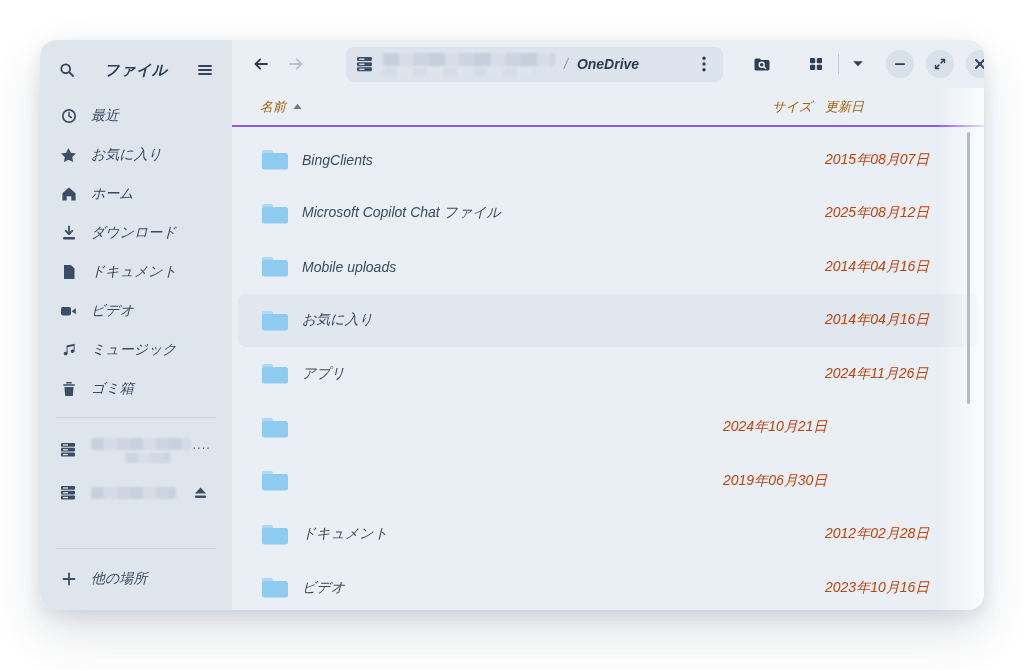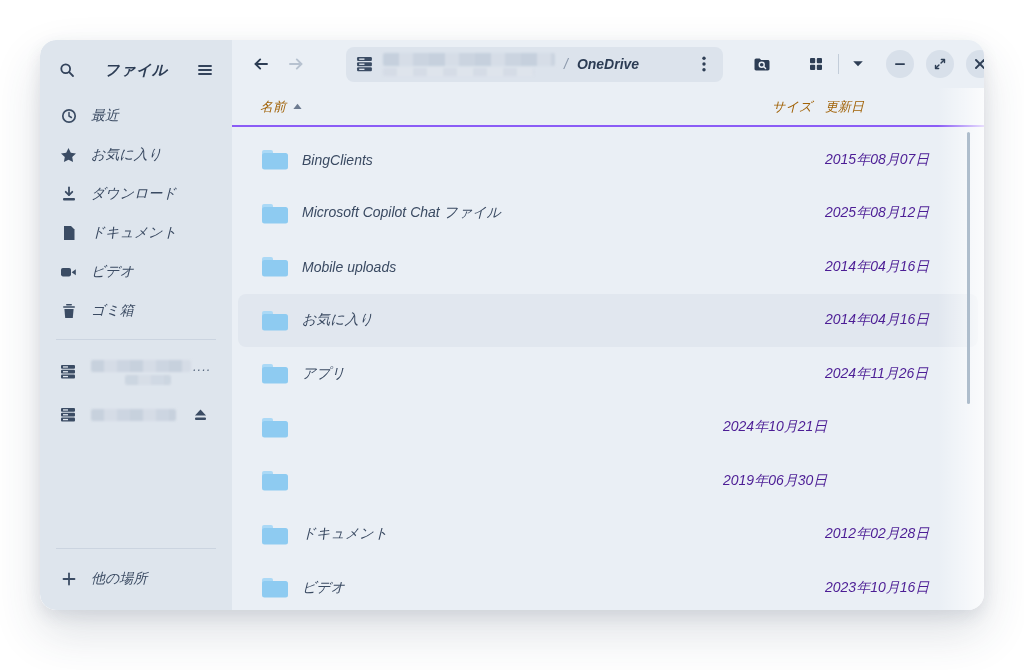--- a/index.html
+++ b/index.html
@@ -51,21 +51,21 @@
   .lh-size{text-align:right;}
   .lh-mod{padding-left:9px;}
   .sort-arrow{color:#6d7b90;display:flex;}
   .rows{flex:1;overflow:hidden;position:relative;padding-top:6px;}
   .row{height:53.5px;display:grid;grid-template-columns:30px 1fr 90px 128px;gap:12px;align-items:center;
     padding:0 40px 0 28px;font-size:14px;color:#3a4a62;}
   .row.hl{background:#e1e7ef;border-radius:8px;margin:0 6px;padding:0 34px 0 22px;}
   .ficon{display:flex;align-items:center;}
   .fname{white-space:nowrap;overflow:hidden;}
   .fsize{text-align:right;color:#97a5b6;}
-  .fdate{color:#4c1d95;padding-left:9px;white-space:nowrap;}
+  .fdate{color:#c2410c;padding-left:9px;white-space:nowrap;}
   .scrollbar{position:absolute;right:14px;top:92px;width:3px;height:272px;border-radius:2px;background:#aebdcc;}
   .right-fade{position:absolute;top:48px;right:0;bottom:0;width:46px;pointer-events:none;
     background:linear-gradient(to right,rgba(255,255,255,0),rgba(255,255,255,.8));}
   svg{display:block;}
 </style>
 </head>
 <body>
 
 <div class="stage">
   <div class="window">
@@ -107,20 +107,28 @@
         <span class="icn">
           <svg width="17" height="16" viewBox="0 0 17 16">
               <path d="M8.5 1l2.3 4.7 5.2.7-3.8 3.6.9 5.1-4.6-2.4-4.6 2.4.9-5.1L1 6.4l5.2-.7z" fill="currentColor"></path>
             </svg>
         </span>
         <span>お気に入り</span>
       </div>
       <div class="sitem">
         <span class="icn">
           <svg width="16" height="16" viewBox="0 0 16 16">
+              <path d="M8 1.6L14.6 7.3V14.5h-4.3V10.2H5.7v4.3H1.4V7.3z" fill="currentColor"></path>
+            </svg>
+        </span>
+        <span>ホーム</span>
+      </div>
+      <div class="sitem">
+        <span class="icn">
+          <svg width="16" height="16" viewBox="0 0 16 16">
               <path d="M8 1.5v7.3" stroke="currentColor" stroke-width="1.8" stroke-linecap="round" fill="none"></path>
               <path d="M4.7 5.8L8 9.1l3.3-3.3" stroke="currentColor" stroke-width="1.8" stroke-linecap="round" stroke-linejoin="round" fill="none"></path>
               <rect x="2" y="12" width="12" height="2.4" rx="1" fill="currentColor"></rect>
             </svg>
         </span>
         <span>ダウンロード</span>
       </div>
       <div class="sitem">
         <span class="icn">
           <svg width="14" height="16" viewBox="0 0 14 16">
@@ -130,20 +138,28 @@
         <span>ドキュメント</span>
       </div>
       <div class="sitem">
         <span class="icn">
           <svg width="17" height="16" viewBox="0 0 17 16">
               <rect x="1" y="4" width="10" height="8.4" rx="1.8" fill="currentColor"></rect>
               <path d="M11.6 8.2l4.2-3v6z" fill="currentColor"></path>
             </svg>
         </span>
         <span>ビデオ</span>
+      </div>
+      <div class="sitem">
+        <span class="icn">
+          <svg width="15" height="16" viewBox="0 0 15 16">
+              <path d="M5.6 3.4L13.6 1.8v7.3c0 1.1-.9 1.9-2 1.9s-1.9-.8-1.9-1.8c0-1 .9-1.8 2-1.8.3 0 .6 0 .9.1V4l-6 1.2v6.2c0 1.1-.9 1.9-2 1.9s-1.9-.8-1.9-1.8c0-1 .9-1.8 2-1.8.3 0 .6 0 .9.1z" fill="currentColor"></path>
+            </svg>
+        </span>
+        <span>ミュージック</span>
       </div>
       <div class="sitem">
         <span class="icn">
           <svg width="16" height="16" viewBox="0 0 16 16">
               <rect x="5" y="1" width="6" height="1.6" rx=".8" fill="currentColor"></rect>
               <rect x="2" y="3.2" width="12" height="1.6" rx=".8" fill="currentColor"></rect>
               <path d="M3.4 6h9.2l-.8 9H4.2z" fill="currentColor"></path>
             </svg>
         </span>
         <span>ゴミ箱</span>

